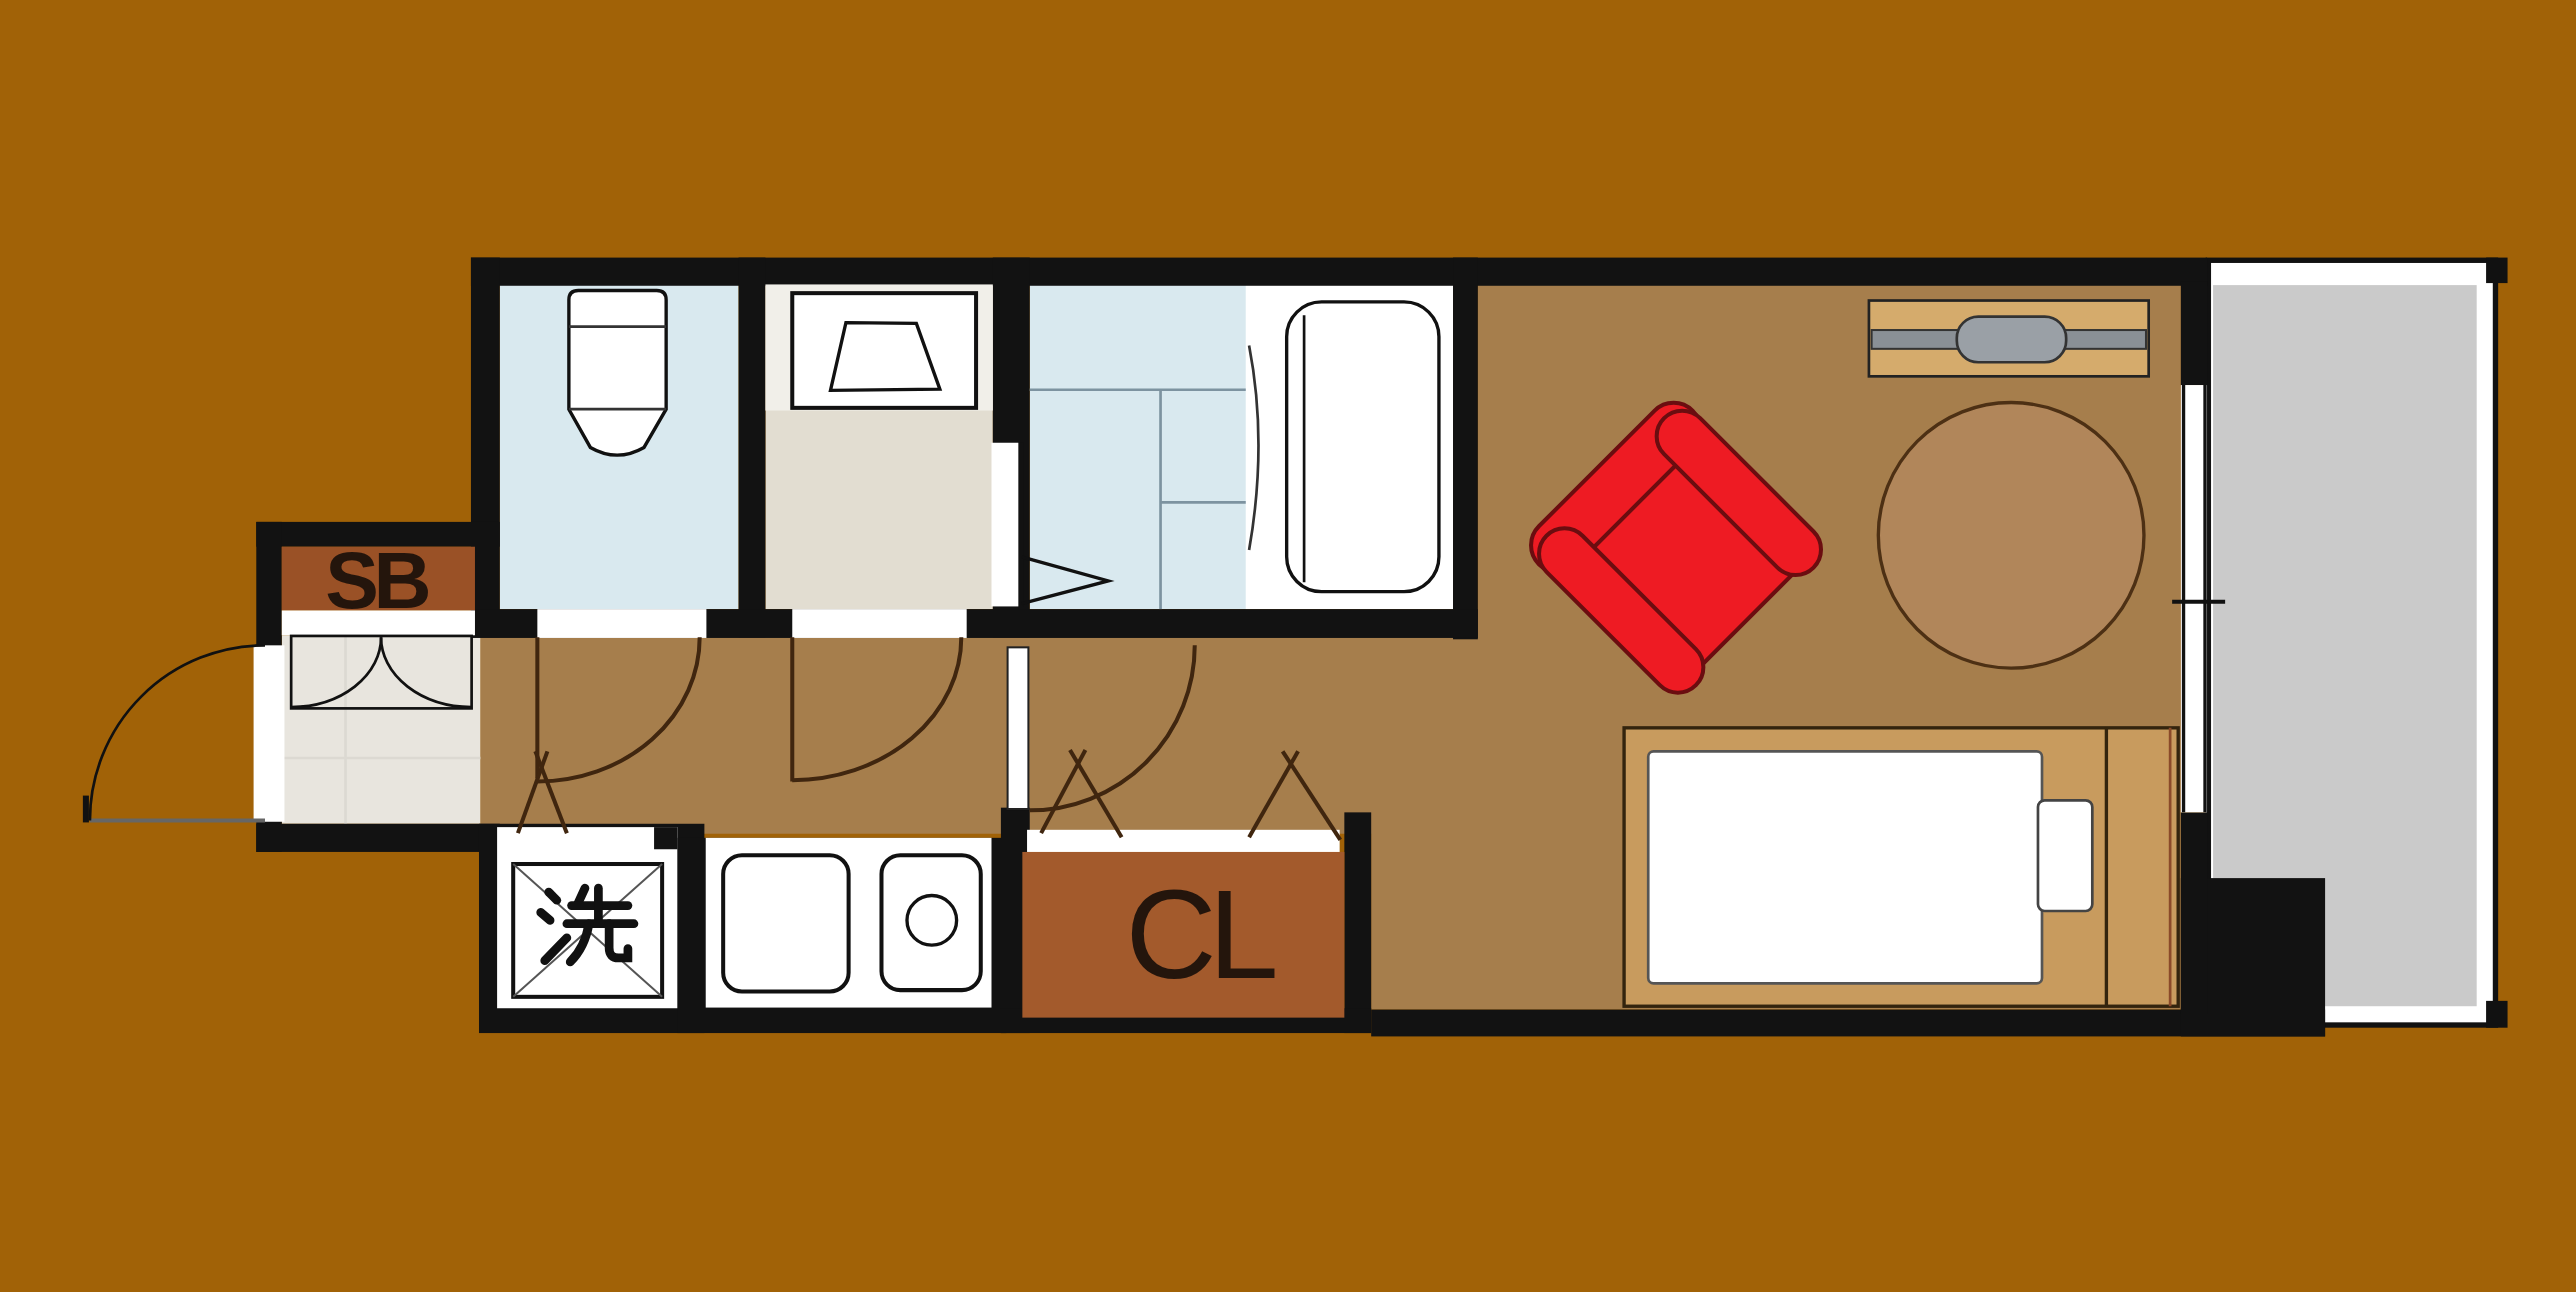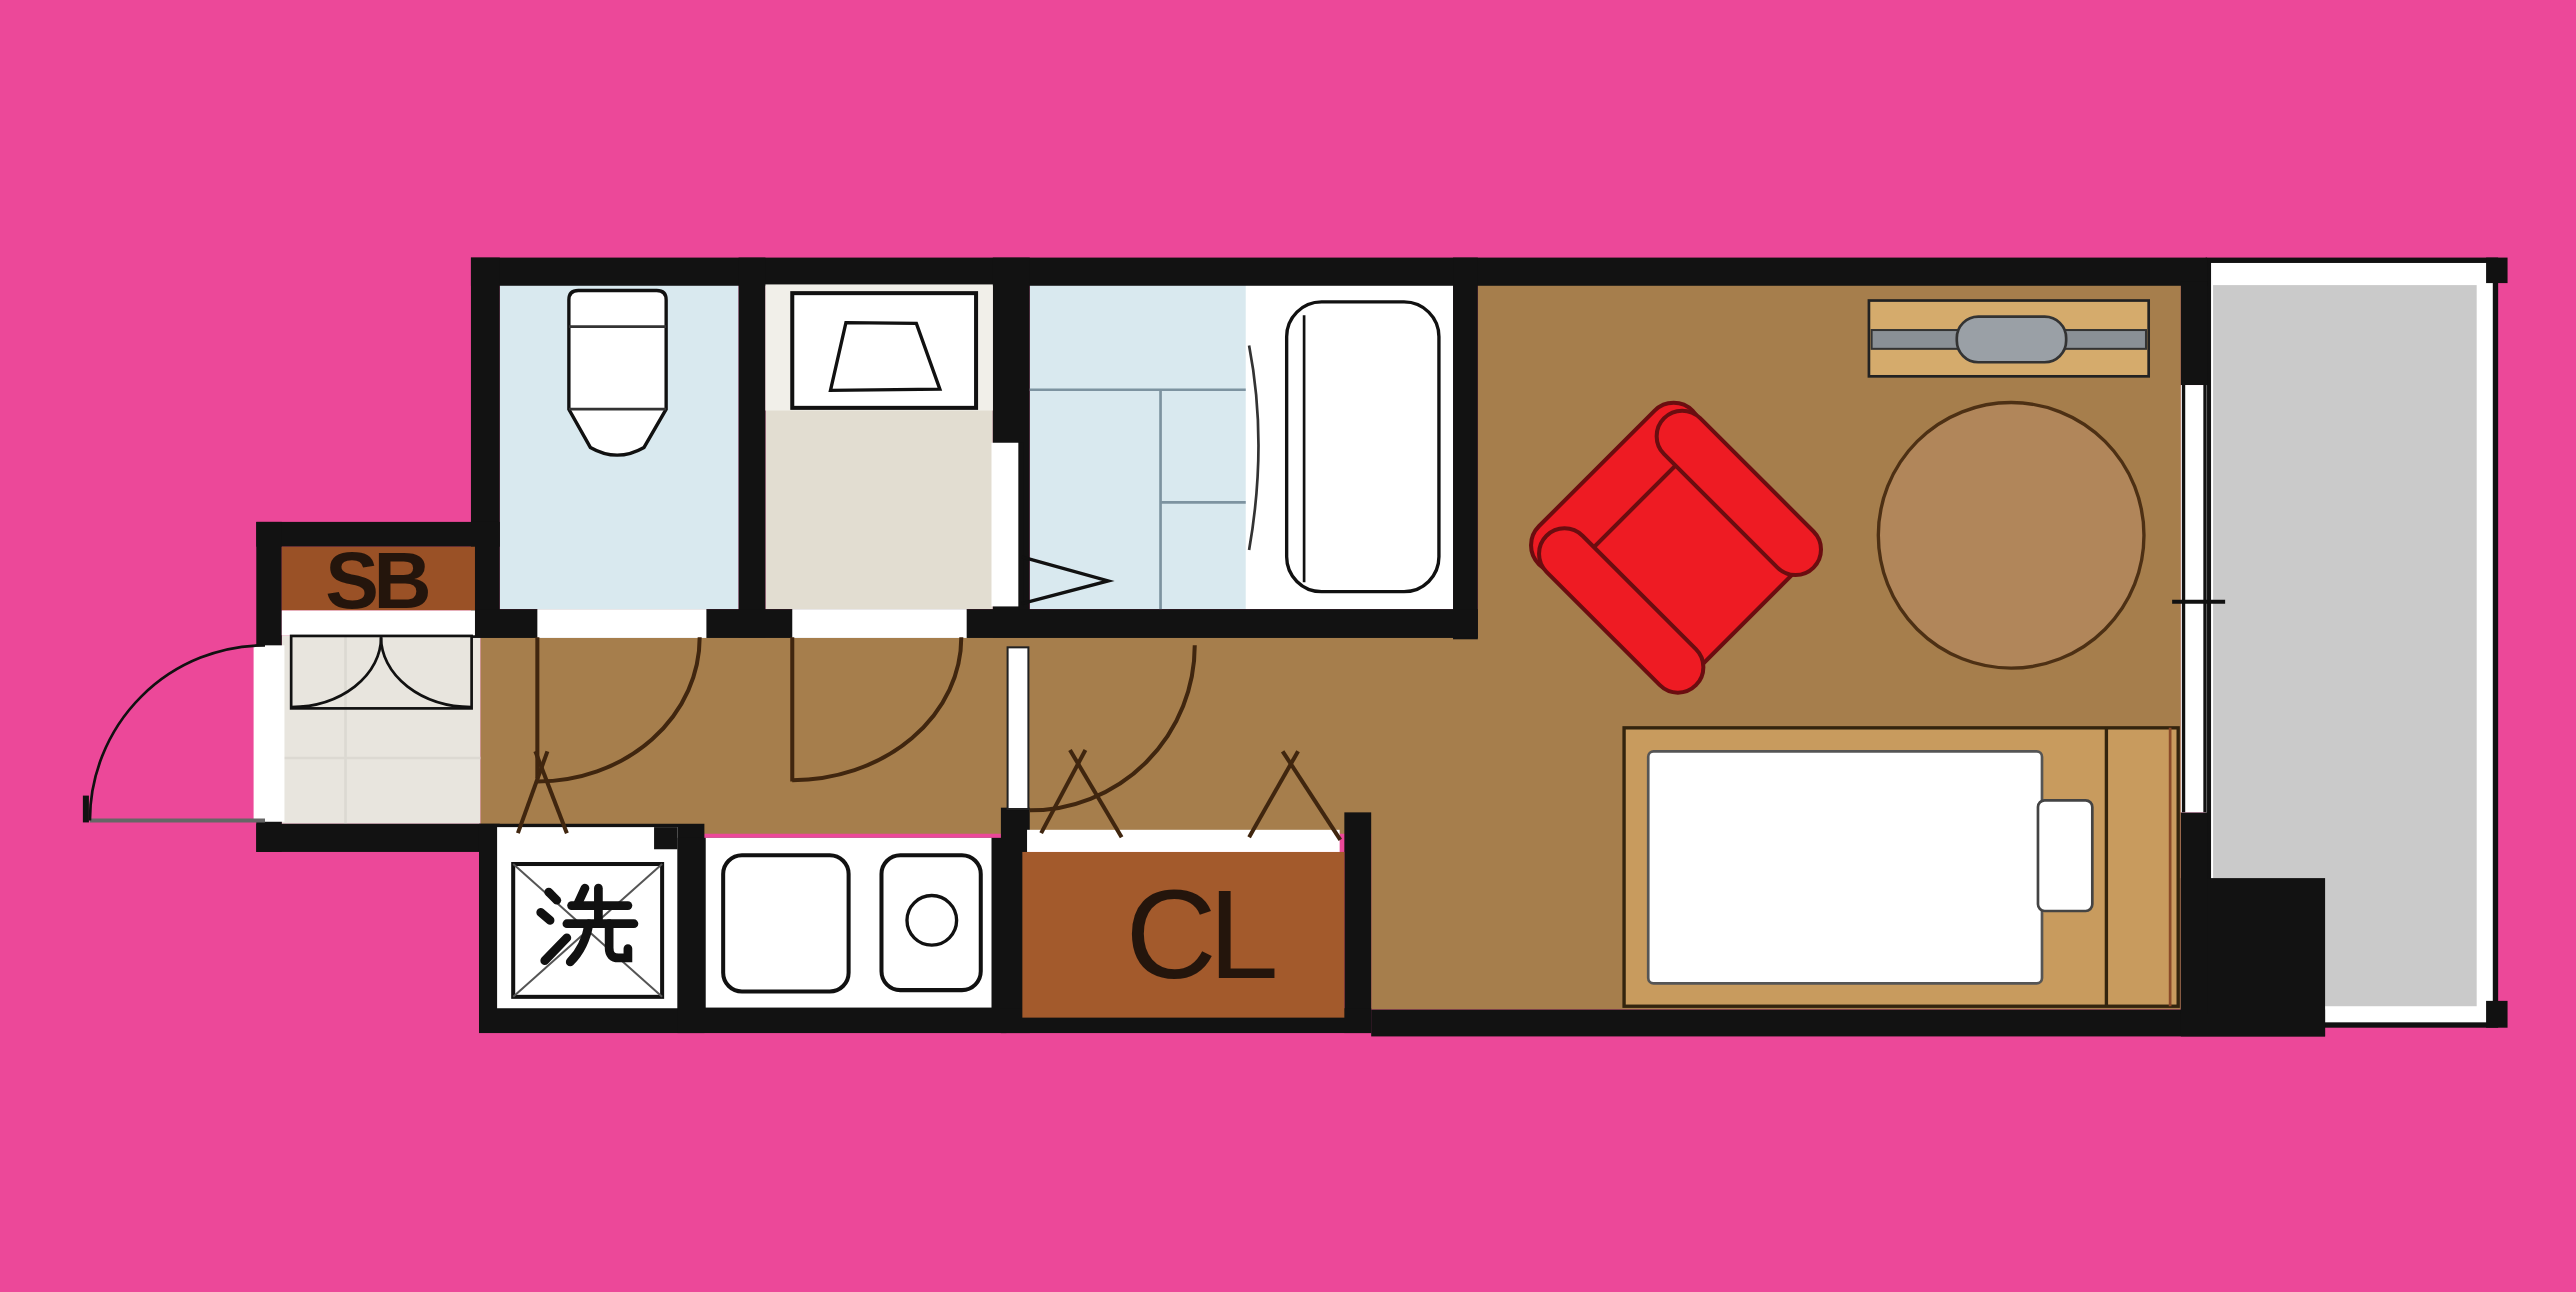--- a/index.html
+++ b/index.html
@@ -1,16 +1,16 @@
 <!DOCTYPE html>
 <html style="font-size:10.7px"><head>
 <meta charset="utf-8">
 <style>
   html,body{margin:0;padding:0;background:#ffffff;}
-  #page{position:relative;width:2576px;height:1292px;background:#ec4899;overflow:hidden;}
+  #page{position:relative;width:2576px;height:1292px;background:#a16207;overflow:hidden;}
   svg{position:absolute;left:0;top:0;}
   text{font-family:"Liberation Sans", sans-serif;}
 </style>
 </head>
 <body>
 <div id="page">
 <svg width="2576" height="1292" viewBox="0 0 3840 1926">
 
   <rect x="3292" y="388" width="428" height="1140" fill="#ffffff" stroke="#111111" stroke-width="8"></rect>
   <rect x="3299" y="425" width="393" height="1075" fill="#cacaca"></rect>

